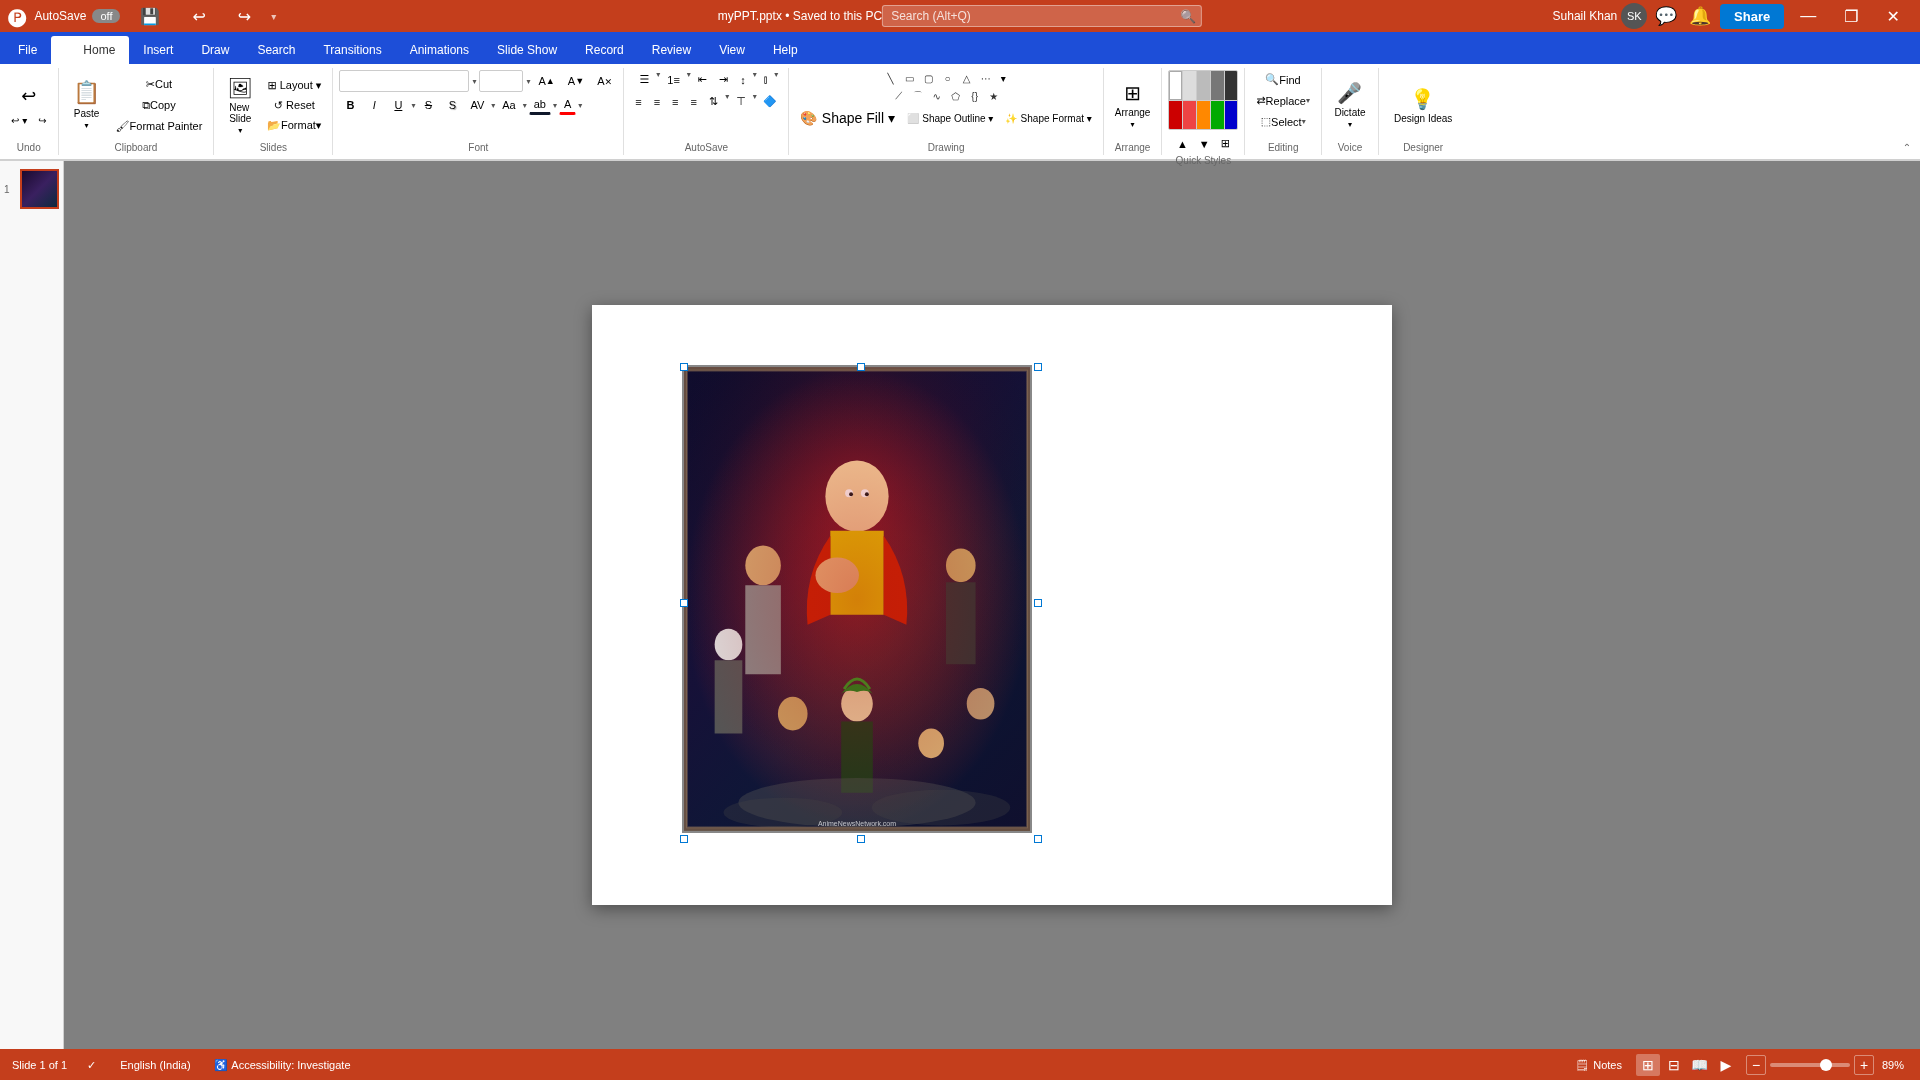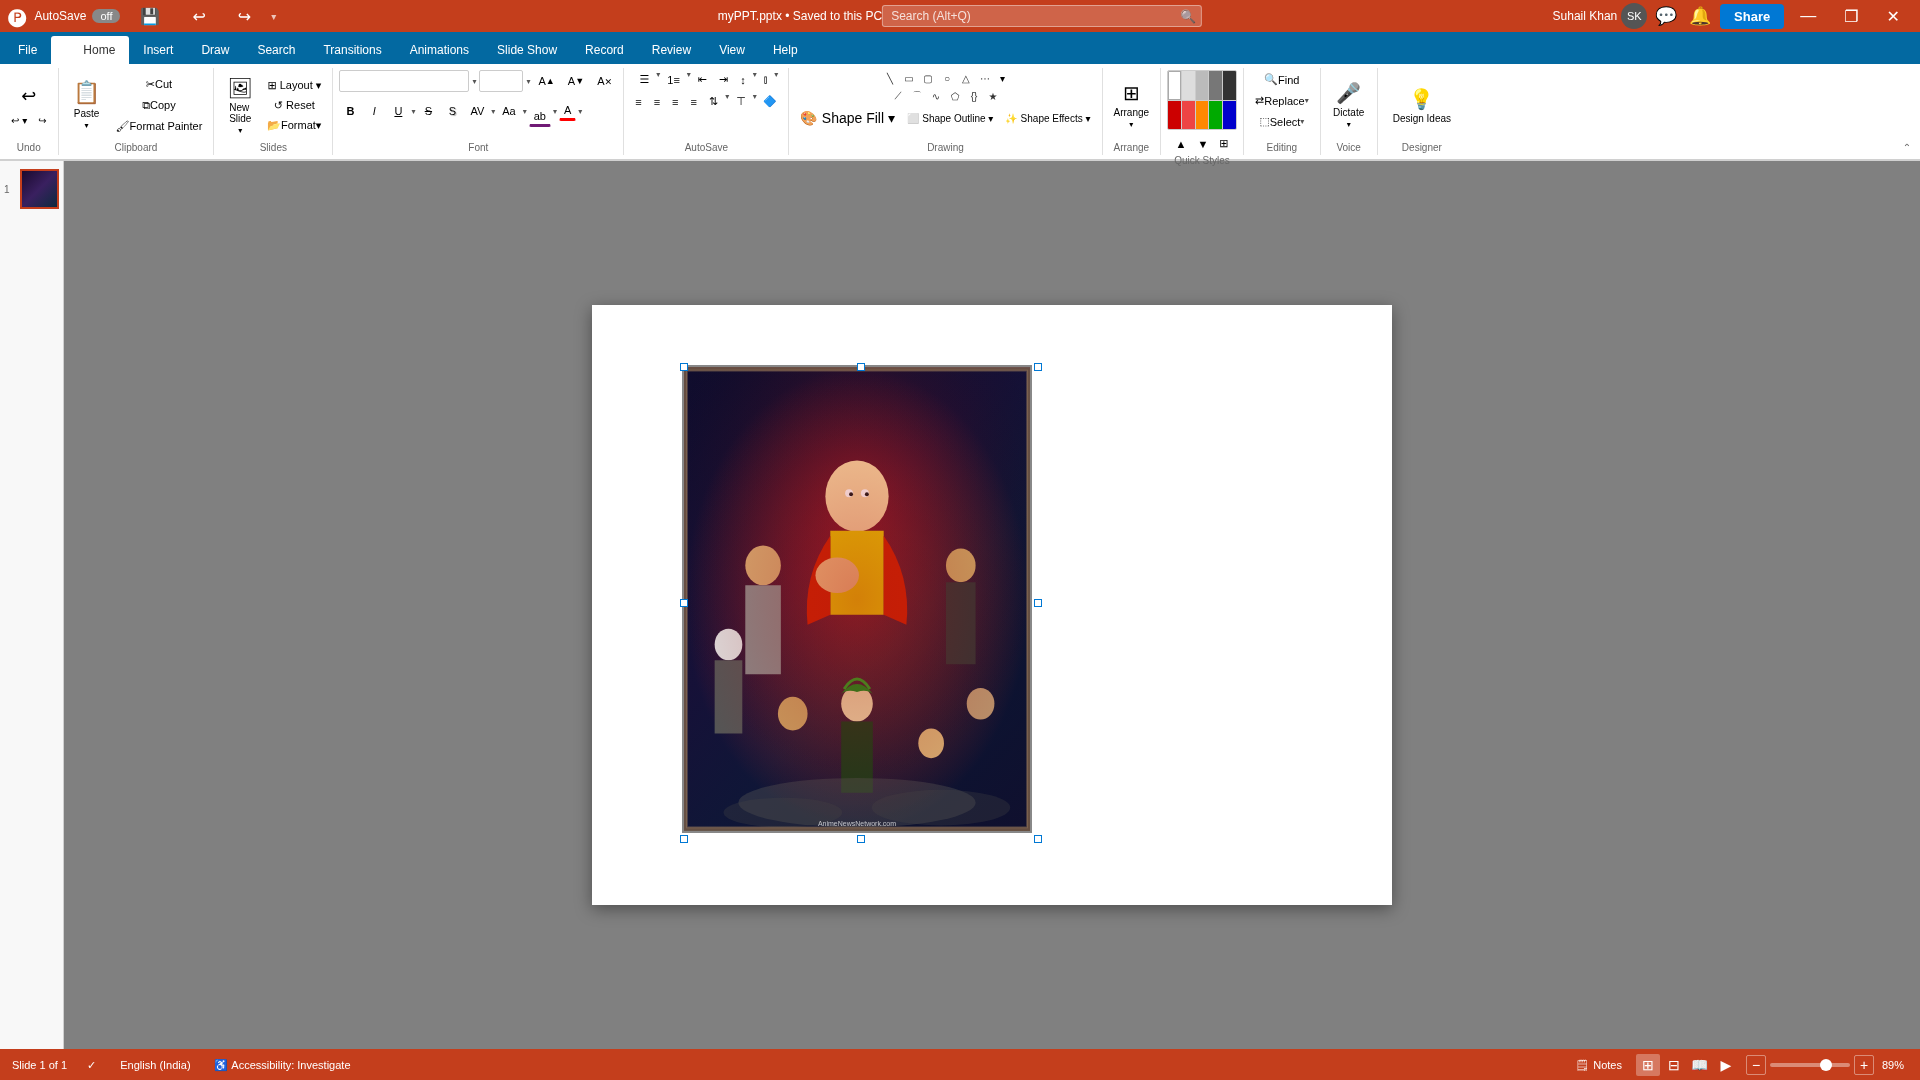--- a/index.html
+++ b/index.html
@@ -33,21 +33,21 @@
     .autosave-badge { background: #1db954; color: white; border-radius: 10px; padding: 1px 8px; font-size: 11px; }
     .user-avatar { width: 26px; height: 26px; border-radius: 50%; background: #555; display: flex; align-items: center; justify-content: center; color: white; font-size: 11px; }
 
     
     #ribbon {
       background: #ffffff;
       border-bottom: 1px solid #d0d0d0;
     }
     #ribbon-tabs {
       height: 32px;
-      background: #0369a1;
+      background: #1d4ed8;
       display: flex;
       align-items: flex-end;
       padding: 0 4px;
     }
     .ribbon-tab {
       height: 28px;
       padding: 0 14px;
       color: white;
       font-size: 12px;
       cursor: pointer;
@@ -471,21 +471,21 @@
           <div class="ribbon-btn-sm" style="font-weight:bold;width:22px;height:20px;">B</div>
           <div class="ribbon-btn-sm" style="font-style:italic;width:22px;height:20px;">I</div>
           <div class="ribbon-btn-sm" style="text-decoration:underline;width:22px;height:20px;">U</div>
           <span class="dropdown-arrow">▾</span>
           <div class="ribbon-btn-sm" style="text-decoration:line-through;width:22px;height:20px;">S</div>
           <div class="ribbon-btn-sm" style="width:22px;height:20px;text-shadow:1px 1px 1px #aaa;">S</div>
           <div class="ribbon-btn-sm">AV</div>
           <span class="dropdown-arrow">▾</span>
           <div class="ribbon-btn-sm">Aa</div>
           <span class="dropdown-arrow">▾</span>
-          <div class="ribbon-btn-sm" style="border-bottom:3px solid #701a75;margin-top:12px;">ab</div>
+          <div class="ribbon-btn-sm" style="border-bottom:3px solid #0f172a;">ab</div>
           <span class="dropdown-arrow">▾</span>
           <div class="ribbon-btn-sm" style="border-bottom:3px solid red;">A</div>
           <span class="dropdown-arrow">▾</span>
         </div>
       </div>
       <div class="ribbon-group-label">Font</div>
     </div>
 
     <div class="ribbon-group">
       <div class="ribbon-group-content" style="flex-direction:column;gap:3px;">
@@ -532,21 +532,21 @@
           <div class="shape-btn">⟋</div>
           <div class="shape-btn">⌒</div>
           <div class="shape-btn">∿</div>
           <div class="shape-btn">⬠</div>
           <div class="shape-btn">{}</div>
           <div class="shape-btn">★</div>
         </div>
         <div style="display:flex;gap:2px;margin-top:2px;">
           <div class="ribbon-btn-sm" style="font-size:14px;white-space:nowrap;">🎨 Shape Fill ▾</div>
           <div class="ribbon-btn-sm" style="font-size:10px;white-space:nowrap;">⬜ Shape Outline ▾</div>
-          <div class="ribbon-btn-sm" style="font-size:10px;white-space:nowrap;">✨ Shape Effects ▾</div>
+          <div class="ribbon-btn-sm" style="font-size:10px;white-space:nowrap;">✨ Shape Format ▾</div>
         </div>
       </div>
       <div class="ribbon-group-label">Drawing</div>
     </div>
 
     <div class="ribbon-group">
       <div class="ribbon-group-content">
         <div class="ribbon-btn" style="min-width:44px;">
           <span style="font-size:20px;">⊞</span>
           <span style="font-size:10px;">Arrange</span>

